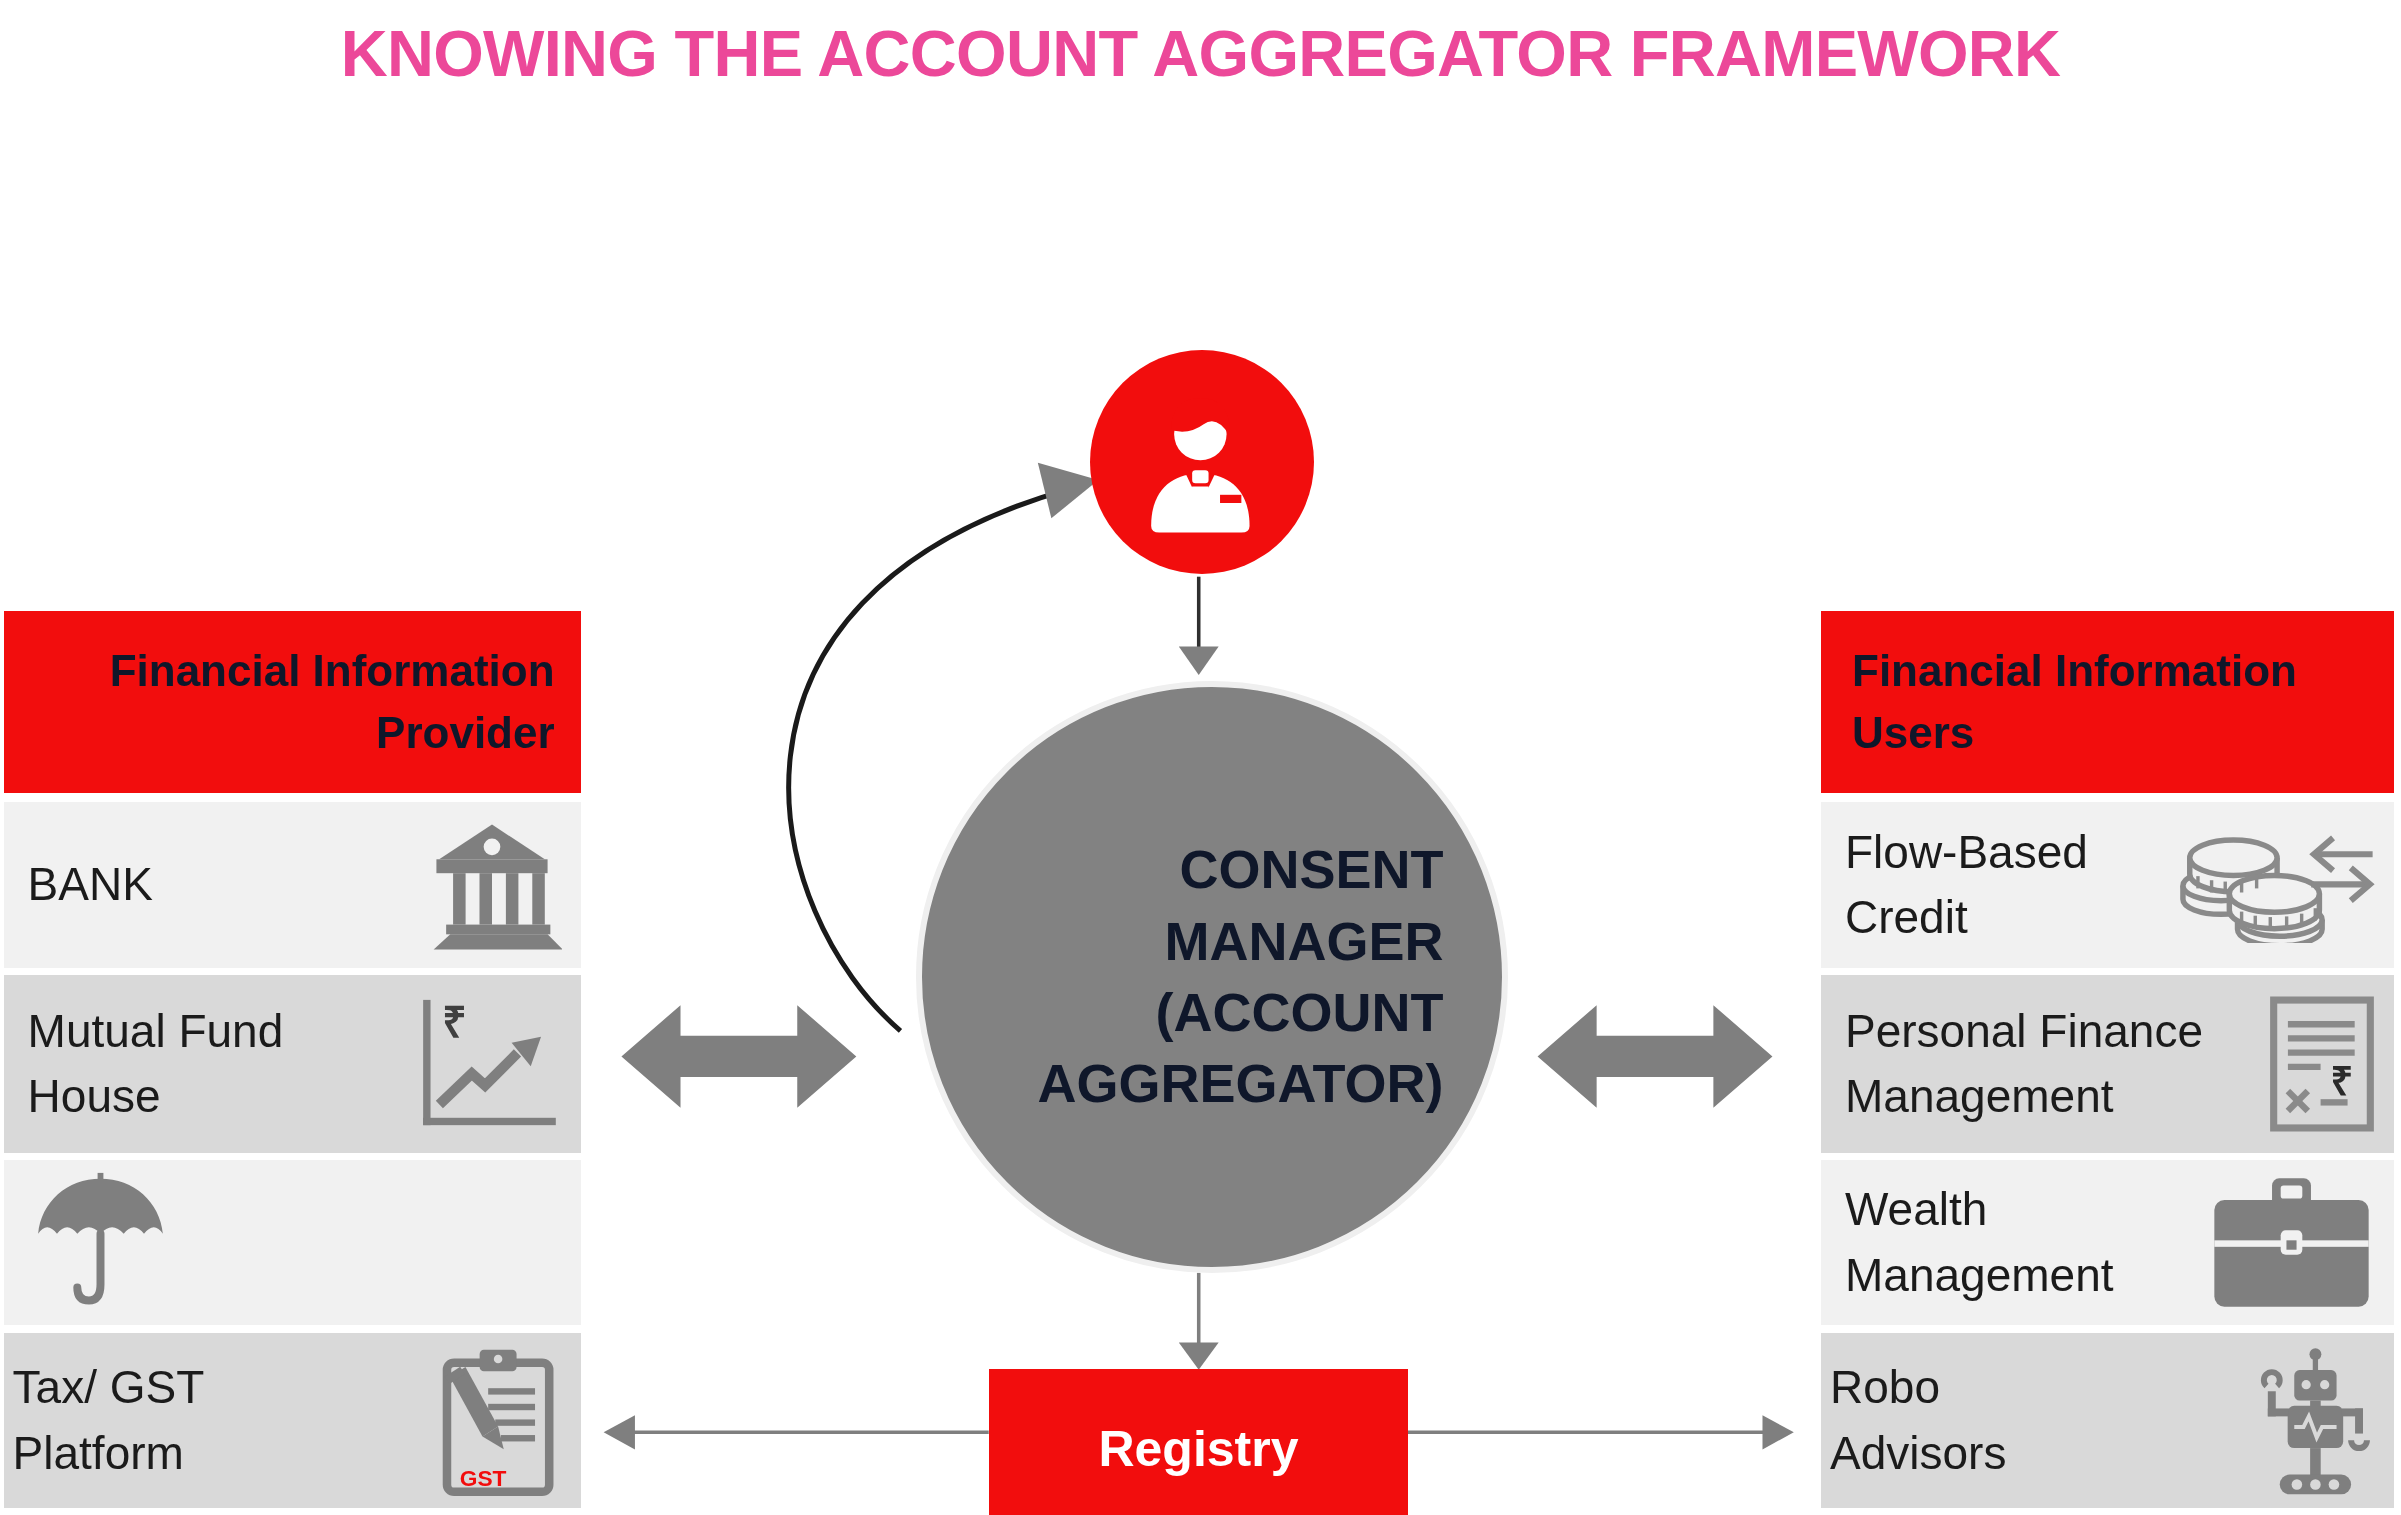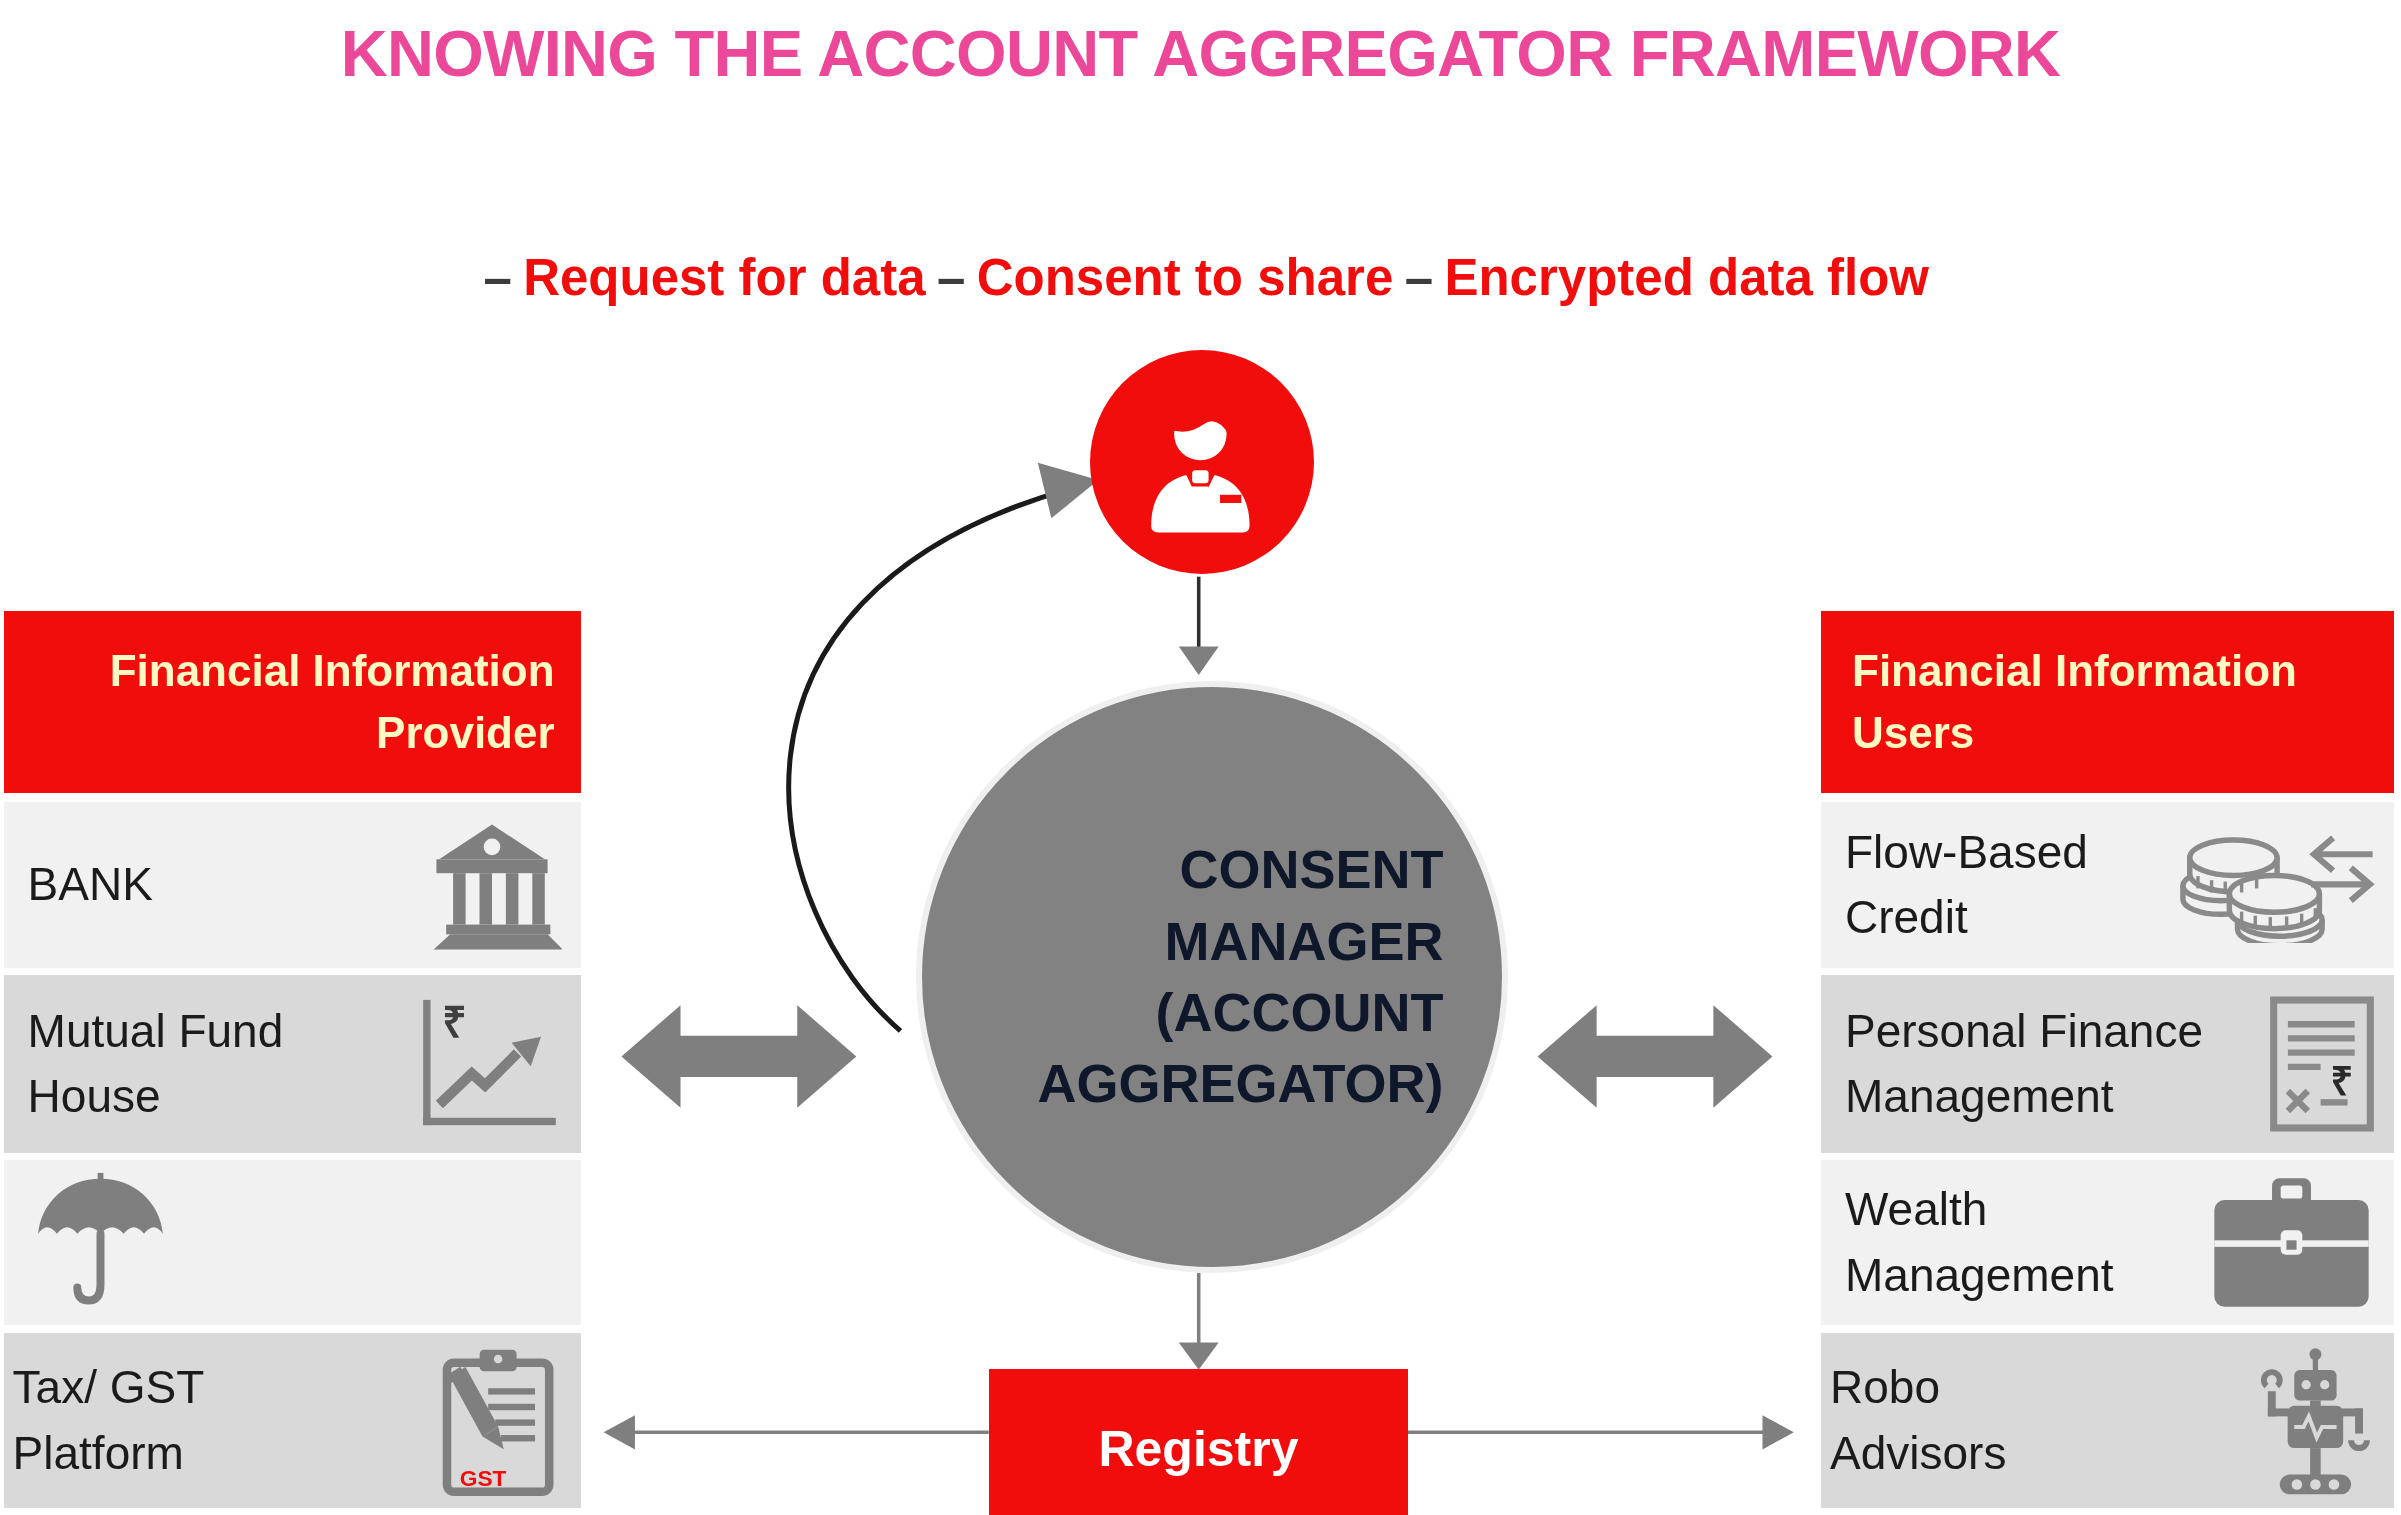--- a/index.html
+++ b/index.html
@@ -36,21 +36,21 @@
     font-size:54px;line-height:1.32;
   }
   
   .registry{
     left:989px;top:1369px;width:419px;height:160px;background:#f20d0d;
     display:flex;align-items:center;justify-content:center;
     color:#ffffff;font-weight:bold;font-size:50px;
   }
   
   .panel-header{
-    background:#f20d0d;color:#fef9c3;font-weight:bold;font-size:44px;line-height:1.42;
+    background:#f20d0d;color:#0f172a;font-weight:bold;font-size:44px;line-height:1.42;
     display:flex;flex-direction:column;justify-content:center;box-sizing:border-box;
   }
   .lp-header{left:3.6px;top:611px;width:577px;height:182px;align-items:flex-end;padding-right:26px;text-align:right;}
   .rp-header{left:1821px;top:611px;width:573px;height:182px;align-items:flex-start;padding-left:31px;text-align:left;}
   .panel-header .htext{max-width:541px;}
   .row{
     display:flex;align-items:center;justify-content:space-between;
     box-sizing:border-box;padding:0 18.5px 0 24px;
   }
   .row .label{font-size:46px;color:#1b1b1b;line-height:1.42;}
@@ -103,23 +103,20 @@
       <polygon points="2520,2012 2476,1988 2476,2036" fill="#7f7f7f"></polygon>
     </g>
 
     <polygon points="873,1484 956,1412 956,1455 1120,1455 1120,1412 1203,1484 1120,1556 1120,1513 956,1513 956,1556" fill="#7f7f7f"></polygon>
 
     <polygon points="2160,1484 2243,1412 2243,1455 2407,1455 2407,1412 2490,1484 2407,1556 2407,1513 2243,1513 2243,1556" fill="#7f7f7f"></polygon>
   </svg>
 
   <div class="abs title">KNOWING THE ACCOUNT AGGREGATOR FRAMEWORK</div>
 
-  <div class="abs legend">
-    <span class="dash">–</span><span class="item">Request for data</span><span class="dash">–</span><span class="item">Consent to share</span><span class="dash">–</span><span class="item">Encrypted data flow</span>
-  </div>
 
   <div class="abs person-circle">
     <svg width="164" height="164" viewBox="0 0 100 100">
       <circle cx="49" cy="33" r="16" fill="#ffffff"></circle>
       <path d="M 31,32 Q 31,11 49,11 Q 66,11 67,30 L 67,34 Q 59,21 51,27 Q 43,33 33,31 Z" fill="#f20d0d"></path>
       <path d="M 19,89 C 19,66 33,57 49,57 C 65,57 79,66 79,89 Q 79,93 74,93 L 24,93 Q 19,93 19,89 Z" fill="#ffffff"></path>
       <polygon points="40,57 49,76 58,57" fill="#f20d0d"></polygon>
       <rect x="44" y="55" width="10" height="8" rx="2" fill="#ffffff"></rect>
       <polygon points="44,65 54,65 57,80 49,89 41,80" fill="#ffffff"></polygon>
       <rect x="61" y="70" width="13" height="5" fill="#f20d0d"></rect>

